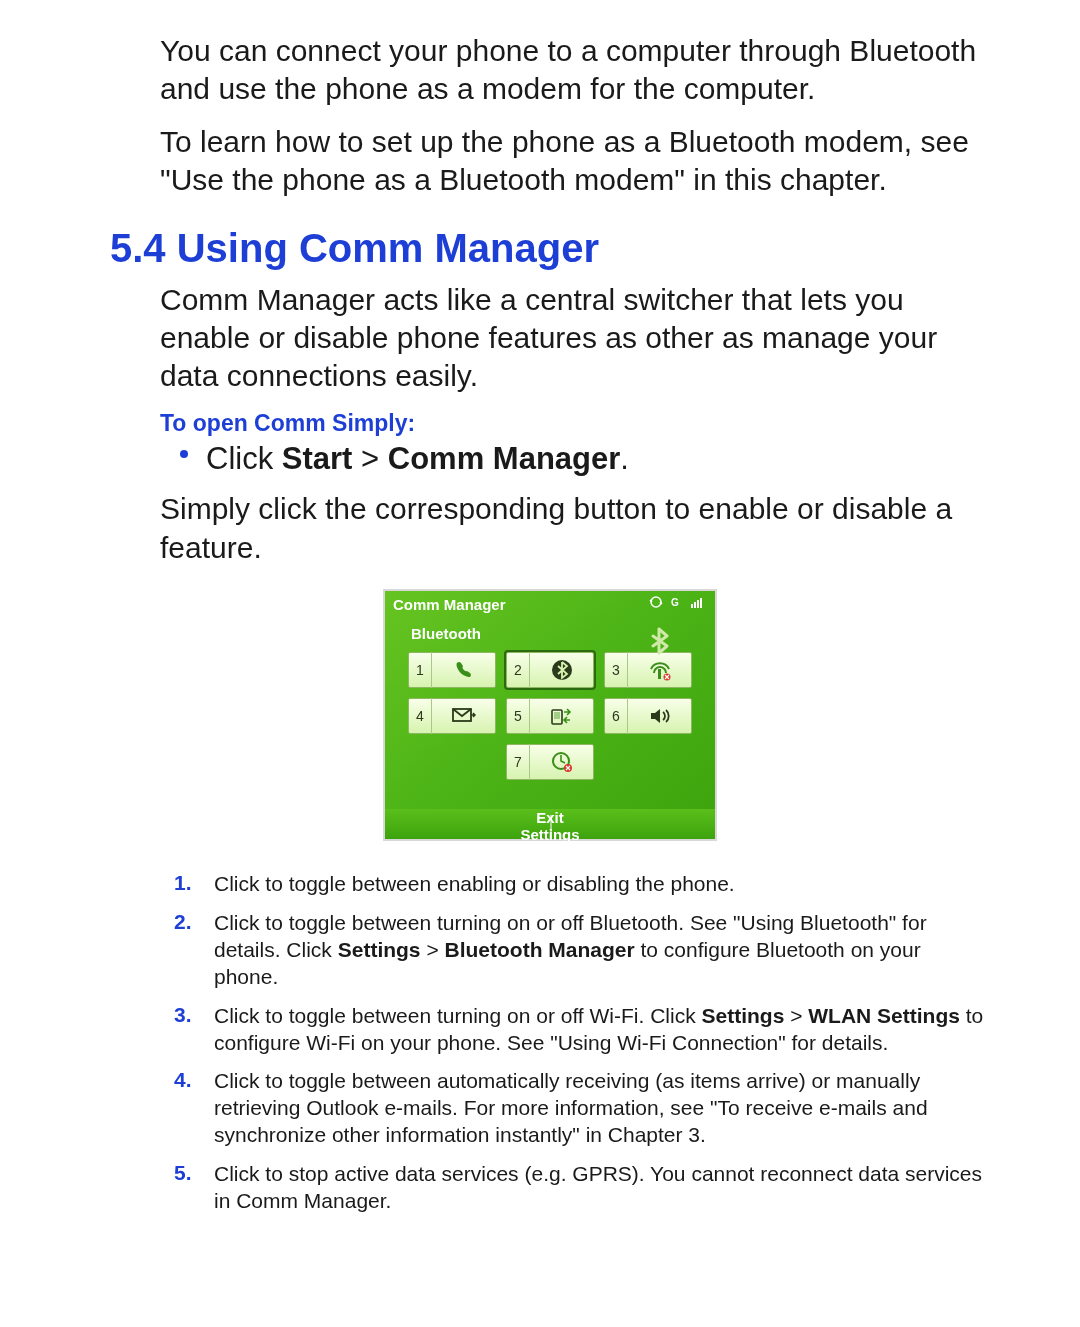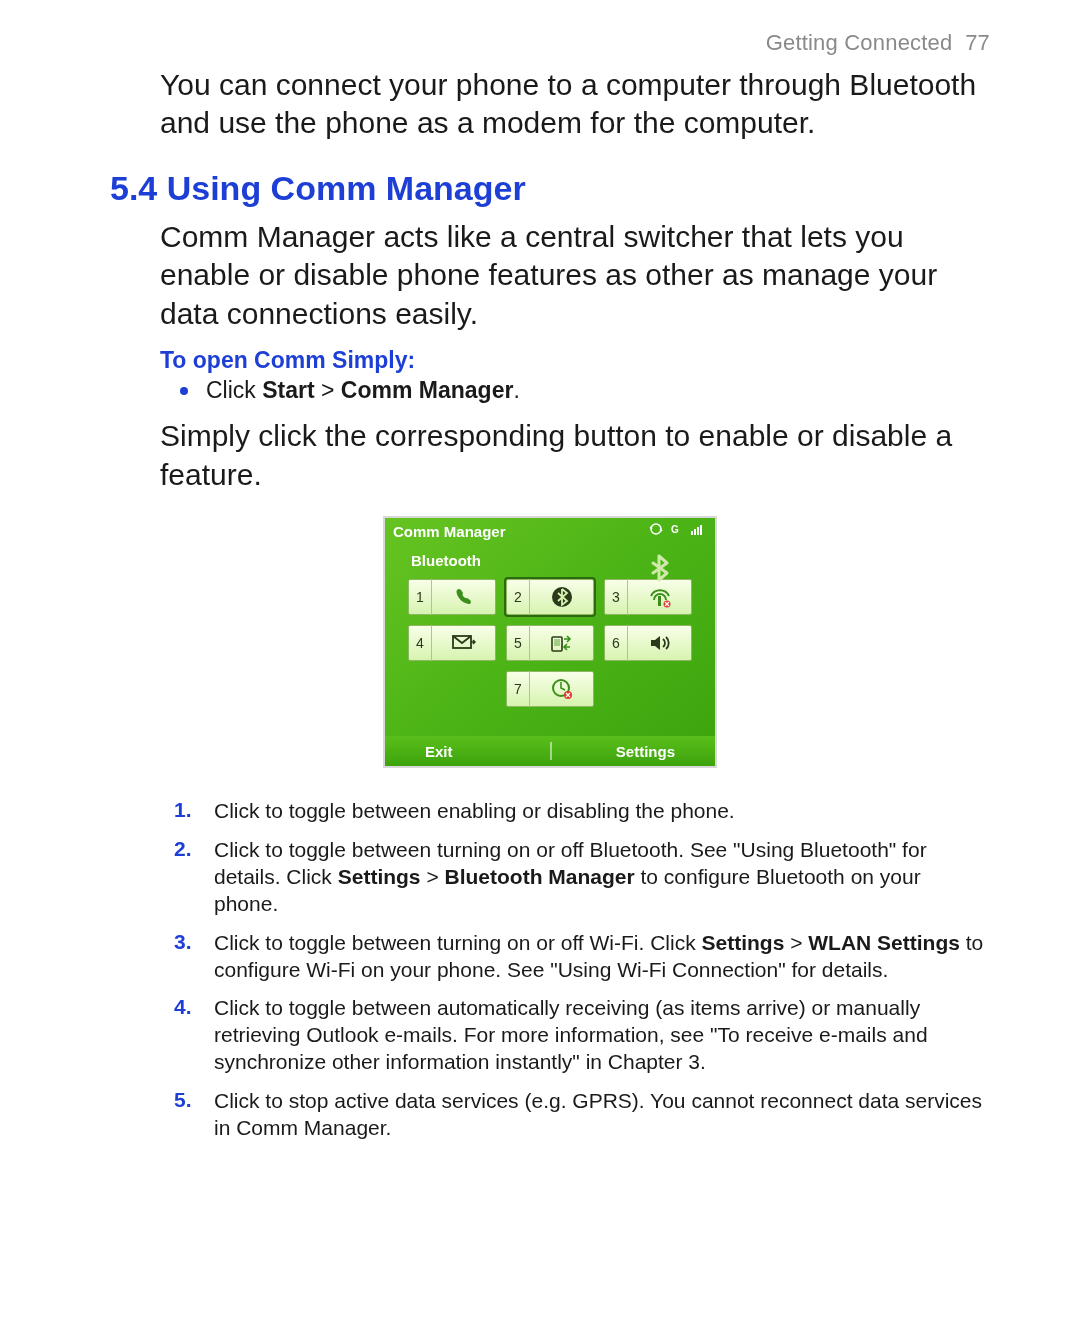--- a/index.html
+++ b/index.html
@@ -30,37 +30,37 @@
     margin: 12px 0 2px 50px;
   }
   .body-text {
     font-size: 30px;
     line-height: 1.28;
     margin: 2px 0 14px 50px;
   }
   .section-head {
     color: #1d3fd6;
     font-weight: 700;
-    font-size: 34px;
+    font-size: 40px;
     margin: 26px 0 10px 0;
   }
   .bullet-wrap {
     display: flex;
     margin: 2px 0 12px 70px;
   }
   .bullet-dot {
     width: 8px;
     height: 8px;
     border-radius: 50%;
     background: #1d3fd6;
     margin: 11px 18px 0 0;
     flex-shrink: 0;
   }
   .bullet-text {
-    font-size: 23px;
+    font-size: 31px;
     line-height: 1.28;
   }
   .figure-wrap {
     display: flex;
     justify-content: center;
     margin: 22px 0 30px 0;
   }
   
   .phone {
     width: 334px;
@@ -141,20 +141,21 @@
     right: 0;
     height: 30px;
     background: linear-gradient(#5abf1a, #3da30d);
     display: flex;
     justify-content: space-between;
     align-items: center;
     padding: 0 40px;
     color: #fff;
     font-size: 15px;
     font-weight: 700;
+    flex-direction: column;
   }
   .phone-soft::after {
     content: "";
     position: absolute;
     left: 50%;
     top: 6px;
     width: 2px;
     height: 18px;
     background: rgba(255,255,255,0.5);
   }
@@ -176,25 +177,23 @@
     font-size: 21px;
     line-height: 1.28;
   }
   .b { font-weight: 700; }
 </style>
 </head>
 <body>
 
 <div class="page">
 
-  <div class="running-head">
-    <span>Getting Connected</span>&nbsp;&nbsp;<span>77</span>
-  </div>
 
   <div class="body-text">You can connect your phone to a computer through Bluetooth and use the phone as a modem for the computer.</div>
+  <div class="body-text">To learn how to set up the phone as a Bluetooth modem, see "Use the phone as a Bluetooth modem" in this chapter.</div>
 
   <div class="section-head">5.4 Using Comm Manager</div>
   <div class="body-text" style="margin-left:50px">Comm Manager acts like a central switcher that lets you enable or disable phone features as other as manage your data connections easily.</div>
 
   <div class="sub-head-blue">To open Comm Simply:</div>
 
   <div class="bullet-wrap">
     <div class="bullet-dot"></div>
     <div class="bullet-text">
       <span>Click </span><span class="b">Start</span><span> &gt; </span><span class="b">Comm Manager</span><span>.</span>

